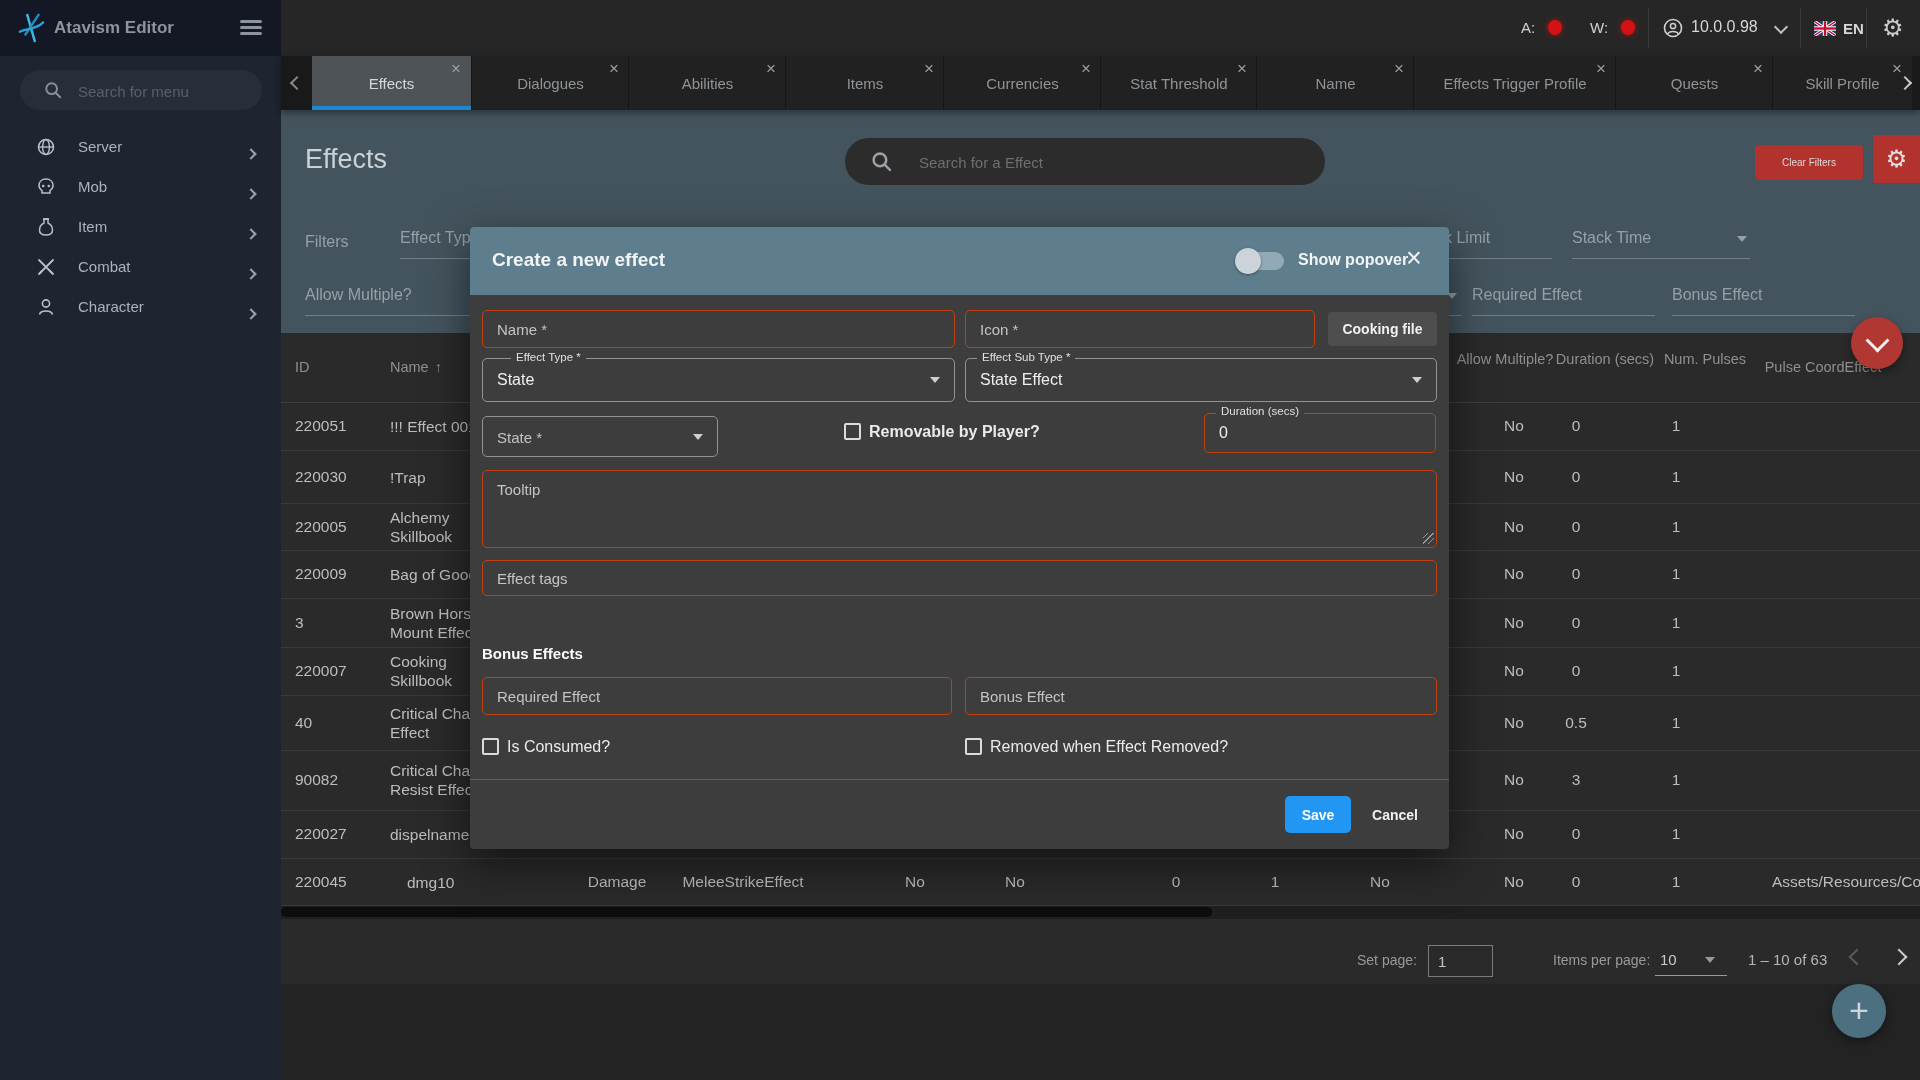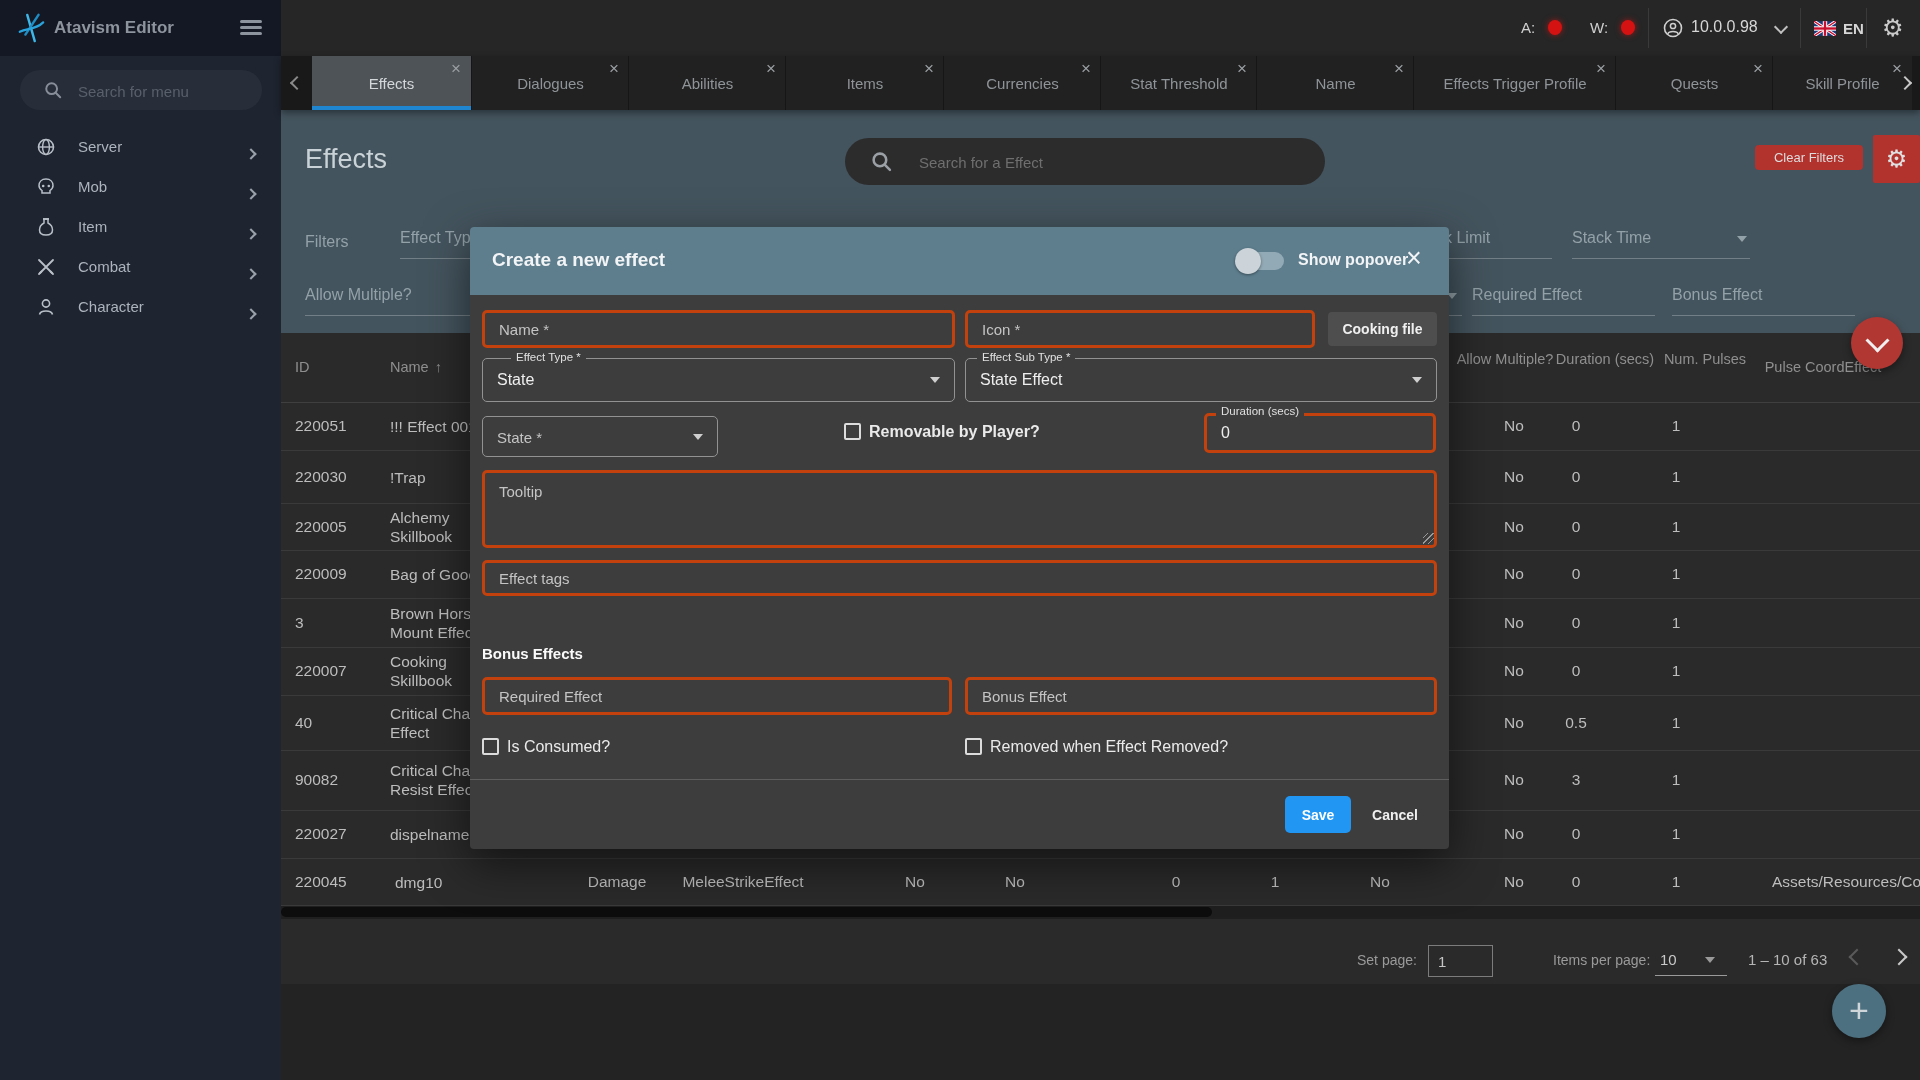--- a/index.html
+++ b/index.html
@@ -49,22 +49,22 @@
   .tab .tab-close{position:absolute;right:10px;top:4px;font-size:17px;color:#9a9fa3;cursor:pointer;line-height:1;}
 
   
   .main-teal{position:absolute;left:281px;top:110px;width:1639px;height:223px;background:#44545e;}
   .page-title{position:absolute;left:24px;top:34px;font-size:27px;color:#c9d2d6;}
   .main-search{position:absolute;left:564px;top:28px;width:480px;height:47px;border-radius:24px;background:#2c2c2c;}
   .main-search input{position:absolute;left:72px;top:0;width:380px;height:47px;background:transparent;border:none;outline:none;
     color:#b9b9b9;font-size:15px;font-family:inherit;}
   .main-search input::placeholder{color:#6f6f6f;}
   .mag{color:#9aa0a6;}
-  .btn-clear{position:absolute;left:1474px;top:35px;width:108px;height:25px;background:#b2322e;border-radius:4px;border:none;cursor:pointer;
-    color:#dddddd;font-size:13px;font-family:inherit;}
+  .btn-clear{position:absolute;left:1474px;top:35px;width:108px;height:35px;background:#b2322e;border-radius:4px;border:none;cursor:pointer;
+    color:#dddddd;font-size:10px;font-family:inherit;}
   .btn-gear{position:absolute;left:1592px;top:25px;width:47px;height:48px;background:#b2322e;border:none;border-radius:2px;cursor:pointer;display:flex;align-items:center;justify-content:center;}
   .fl-label{position:absolute;font-size:16px;color:#93a1a8;white-space:nowrap;}
   .fl-line{position:absolute;height:1px;background:rgba(255,255,255,.25);}
   .fl-caret{position:absolute;width:0;height:0;border-left:5px solid transparent;border-right:5px solid transparent;border-top:6px solid #93a1a8;}
 
   
   .table-wrap{position:absolute;left:281px;top:333px;width:1639px;height:573px;background:#2a2a2a;overflow:hidden;}
   .thead{position:absolute;left:0;top:0;width:1639px;height:69px;border-bottom:1px solid #3f3f3f;}
   .th{position:absolute;font-size:14.5px;color:#8f8f8f;}
   .th.center{width:110px;text-align:center;transform:translateX(-50%);top:50%;margin-top:-17px;line-height:17px;}
@@ -94,21 +94,21 @@
 
   
   .modal{position:absolute;left:470px;top:227px;width:979px;height:622px;background:#3d3d3d;z-index:50;
     box-shadow:0 14px 45px rgba(0,0,0,.55);border-radius:4px;}
   .modal-header{position:absolute;left:0;top:0;width:979px;height:68px;background:#5e7e8e;border-radius:4px 4px 0 0;}
   .modal-title{position:absolute;left:22px;top:22px;font-size:19px;font-weight:700;color:#f2f4f5;}
   .toggle{position:absolute;left:770px;top:25px;width:44px;height:18px;border-radius:9px;background:rgba(190,205,213,.55);cursor:pointer;}
   .toggle .knob{position:absolute;left:-5px;top:-4px;width:26px;height:26px;border-radius:50%;background:#ccd4d9;box-shadow:0 1px 3px rgba(0,0,0,.4);}
   .toggle-label{position:absolute;left:828px;top:24px;font-size:16px;font-weight:700;color:#f2f4f5;}
   .modal-close{position:absolute;left:936px;top:18px;font-size:27px;color:#f2f4f5;cursor:pointer;line-height:1;}
-  .m-input{position:absolute;background:transparent;border:3px solid #c2410c;border-radius:5px;outline:none;
+  .m-input{position:absolute;background:transparent;border:1px solid #c2410c;border-radius:5px;outline:none;
     color:#ededed;font-size:15px;font-family:inherit;padding:0 14px;box-sizing:border-box;}
   .m-input::placeholder{color:#c4c4c4;}
   textarea.m-input{padding-top:10px;resize:none;}
   .ta-grip{position:absolute;left:953px;top:306px;width:11px;height:11px;
     background:repeating-linear-gradient(135deg,transparent 0 3px,#9a9a9a 3px 4px);pointer-events:none;}
   .m-select{position:absolute;border:1px solid #929292;border-radius:5px;cursor:pointer;box-sizing:border-box;}
   .m-select .sel-value{position:absolute;left:14px;top:50%;transform:translateY(-50%);font-size:16px;color:#efefef;}
   .m-select .sel-placeholder{color:#c4c4c4;font-size:15px;}
   .m-select .sel-caret{position:absolute;right:14px;top:50%;margin-top:-3px;width:0;height:0;
     border-left:5px solid transparent;border-right:5px solid transparent;border-top:6px solid #cfcfcf;}
@@ -377,21 +377,21 @@
         </div>
         <div class="trow" style="top: 477px; height: 48px;">
           <span class="cell" style="left: 14px;">220027</span>
           <span class="cell cell-name" style="left: 109px;">dispelname</span>
           <span class="cell cc" style="left: 1233px;">No</span>
           <span class="cell cc" style="left: 1295px;">0</span>
           <span class="cell cc" style="left: 1395px;">1</span>
         </div>
         <div class="trow" style="top: 525px; height: 47px;">
           <span class="cell" style="left: 14px;">220045</span>
-          <span class="cell cell-name" style="left: 114px;">dmg10</span>
+          <span class="cell cell-name" style="left: 126px;">dmg10</span>
           <span class="cell cc" style="left: 336px;">Damage</span>
           <span class="cell cc" style="left: 462px;">MeleeStrikeEffect</span>
           <span class="cell cc" style="left: 634px;">No</span>
           <span class="cell cc" style="left: 734px;">No</span>
           <span class="cell cc" style="left: 895px;">0</span>
           <span class="cell cc" style="left: 994px;">1</span>
           <span class="cell cc" style="left: 1099px;">No</span>
           <span class="cell cc" style="left: 1233px;">No</span>
           <span class="cell cc" style="left: 1295px;">0</span>
           <span class="cell cc" style="left: 1395px;">1</span>

